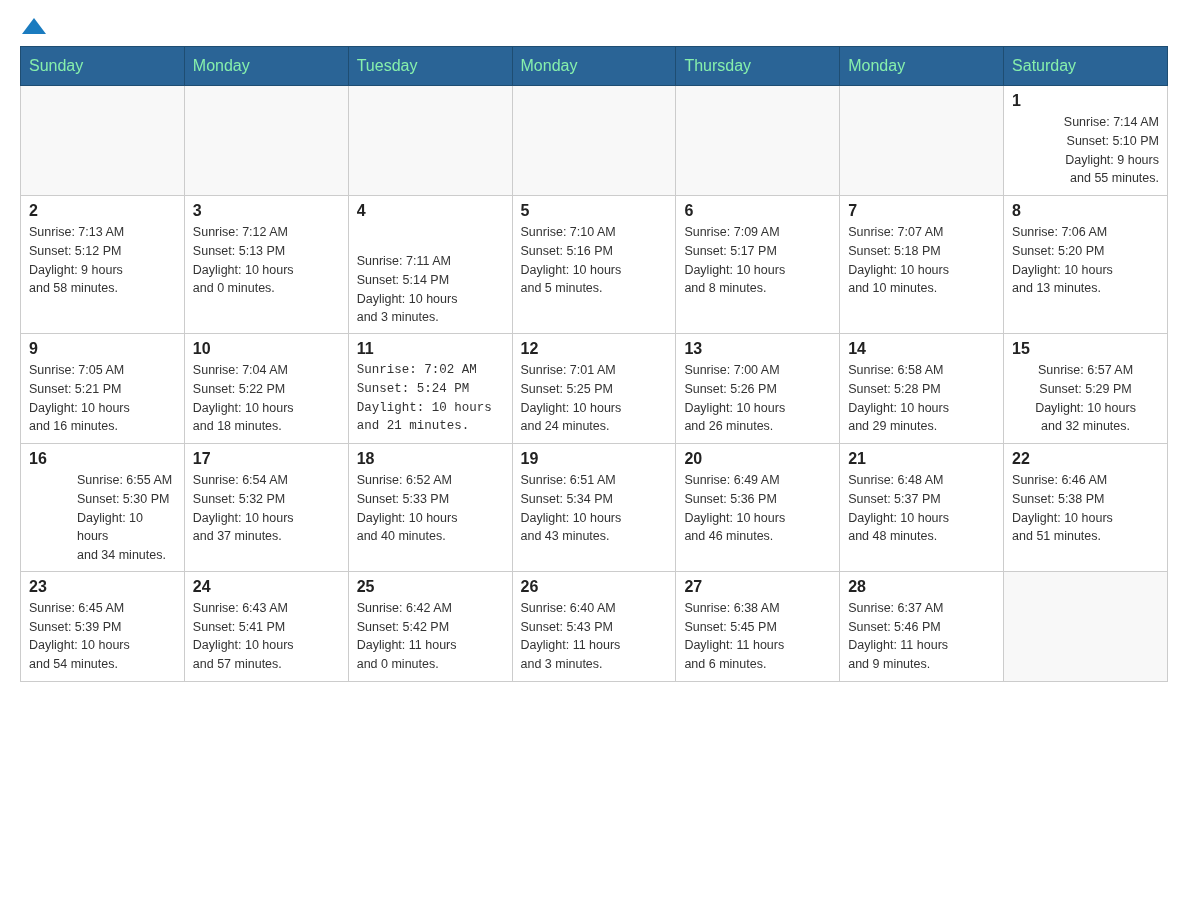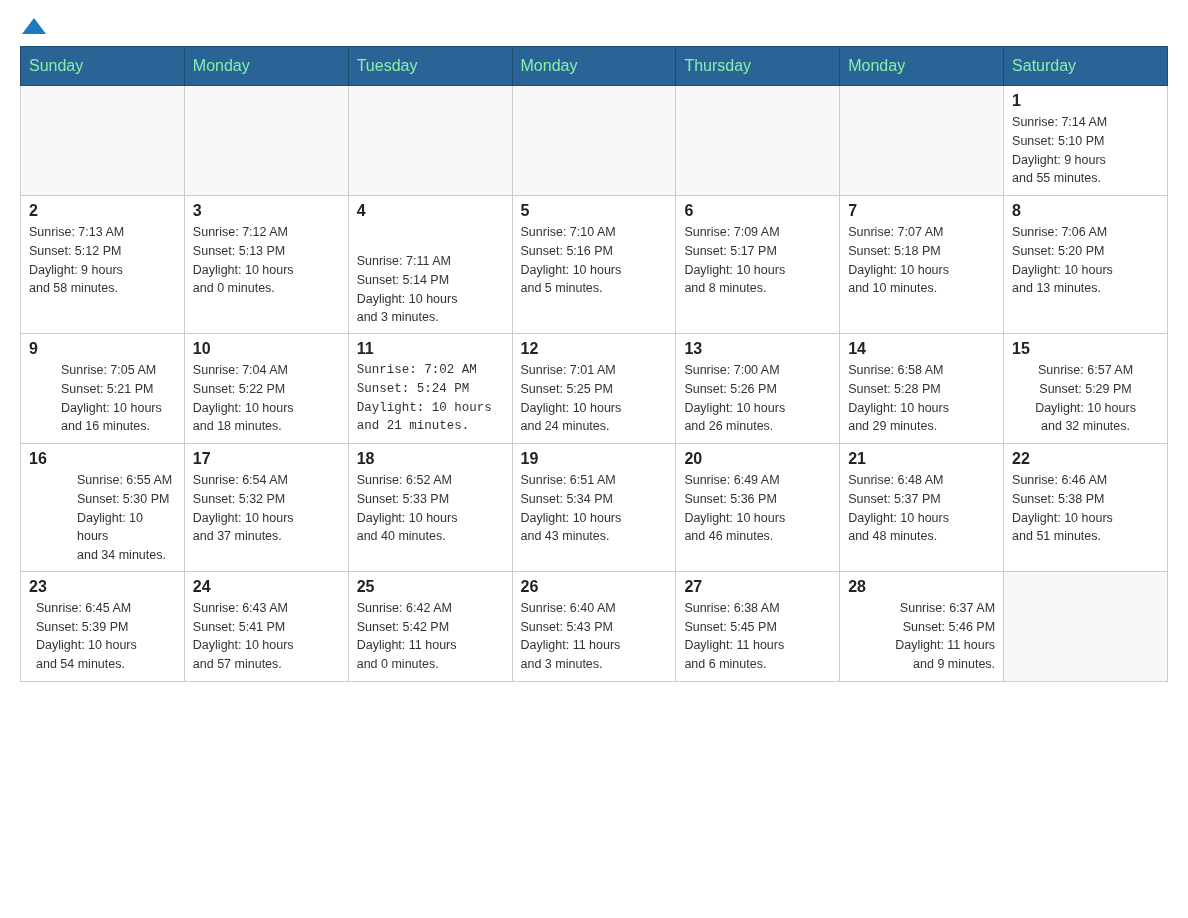--- a/index.html
+++ b/index.html
@@ -134,21 +134,21 @@
   <tbody id="calendar-body">
   <tr>
         <td class="empty"></td>
         <td class="empty"></td>
         <td class="empty"></td>
         <td class="empty"></td>
         <td class="empty"></td>
         <td class="empty"></td>
         <td>
           <span class="day-number">1</span>
-          <div class="day-info" style="white-space: pre-line;">Sunrise: 7:14 AM
+          <div class="day-info" style="white-space: pre-line; text-align: right;">Sunrise: 7:14 AM
 Sunset: 5:10 PM
 Daylight: 9 hours
 and 55 minutes.</div>
         </td>
       </tr>
       <tr>
         <td>
           <span class="day-number">2</span>
           <div class="day-info" style="white-space: pre-line;">Sunrise: 7:13 AM
 Sunset: 5:12 PM
@@ -194,21 +194,21 @@
           <span class="day-number">8</span>
           <div class="day-info" style="white-space: pre-line;">Sunrise: 7:06 AM
 Sunset: 5:20 PM
 Daylight: 10 hours
 and 13 minutes.</div>
         </td>
       </tr>
       <tr>
         <td>
           <span class="day-number">9</span>
-          <div class="day-info" style="white-space: pre-line; margin-left: 32px;">Sunrise: 7:05 AM
+          <div class="day-info" style="white-space: pre-line;">Sunrise: 7:05 AM
 Sunset: 5:21 PM
 Daylight: 10 hours
 and 16 minutes.</div>
         </td>
         <td>
           <span class="day-number">10</span>
           <div class="day-info" style="white-space: pre-line;">Sunrise: 7:04 AM
 Sunset: 5:22 PM
 Daylight: 10 hours
 and 18 minutes.</div>
@@ -296,21 +296,21 @@
           <span class="day-number">22</span>
           <div class="day-info" style="white-space: pre-line;">Sunrise: 6:46 AM
 Sunset: 5:38 PM
 Daylight: 10 hours
 and 51 minutes.</div>
         </td>
       </tr>
       <tr>
         <td>
           <span class="day-number">23</span>
-          <div class="day-info" style="white-space: pre-line; margin-left: 7px;">Sunrise: 6:45 AM
+          <div class="day-info" style="white-space: pre-line;">Sunrise: 6:45 AM
 Sunset: 5:39 PM
 Daylight: 10 hours
 and 54 minutes.</div>
         </td>
         <td>
           <span class="day-number">24</span>
           <div class="day-info" style="white-space: pre-line;">Sunrise: 6:43 AM
 Sunset: 5:41 PM
 Daylight: 10 hours
 and 57 minutes.</div>
@@ -331,21 +331,21 @@
         </td>
         <td>
           <span class="day-number">27</span>
           <div class="day-info" style="white-space: pre-line;">Sunrise: 6:38 AM
 Sunset: 5:45 PM
 Daylight: 11 hours
 and 6 minutes.</div>
         </td>
         <td>
           <span class="day-number">28</span>
-          <div class="day-info" style="white-space: pre-line; text-align: right;">Sunrise: 6:37 AM
+          <div class="day-info" style="white-space: pre-line;">Sunrise: 6:37 AM
 Sunset: 5:46 PM
 Daylight: 11 hours
 and 9 minutes.</div>
         </td>
         <td class="empty"></td>
       </tr>
     </tbody>
 </table>
 
 </body></html>

